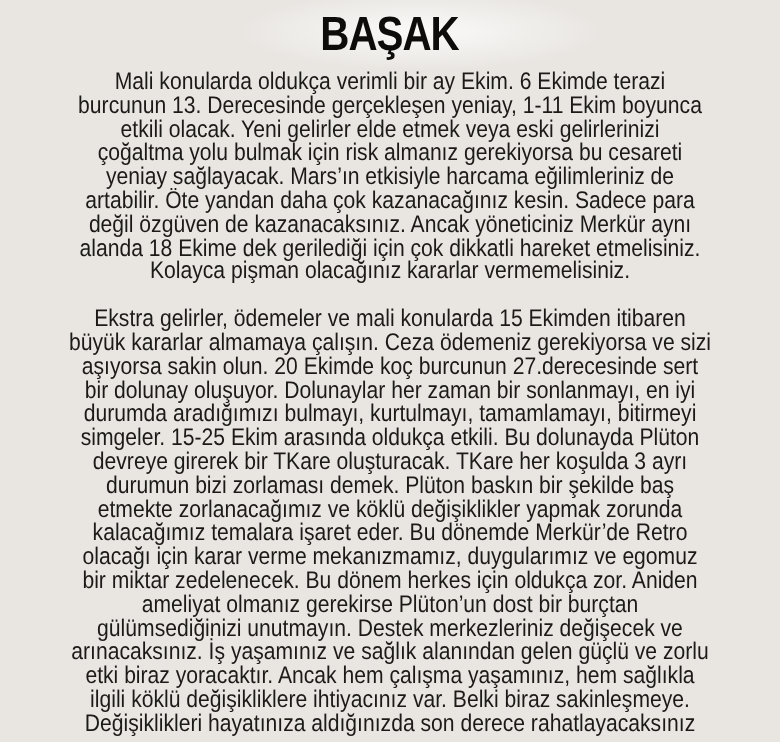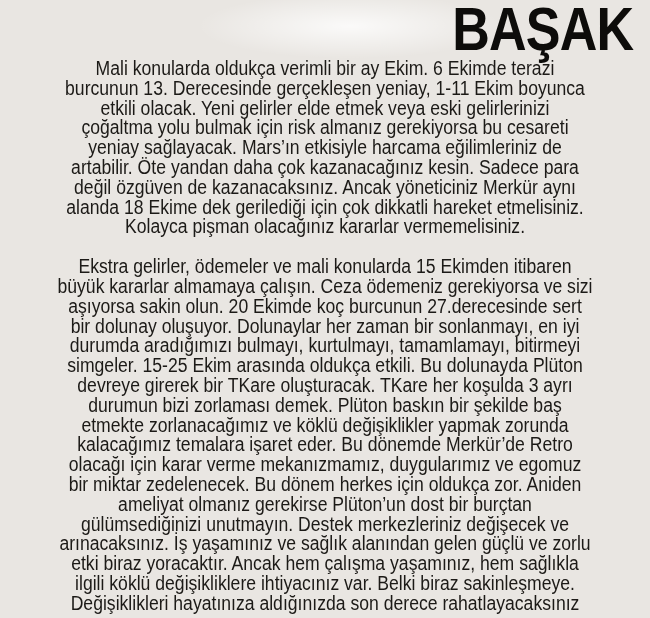--- a/index.html
+++ b/index.html
@@ -20,22 +20,22 @@
     top: 0;
     width: 300px;
     height: 58px;
     background: radial-gradient(ellipse at 50% 45%, rgba(255,255,255,0.8) 0%, rgba(255,255,255,0.0) 72%);
     pointer-events: none;
   }
   h1.page-title {
     position: relative;
     margin: 5px 0 0 0;
     height: 50px;
-    text-align: right;
-    font-size: 62px;
+    text-align: center;
+    font-size: 40px;
     line-height: 48px;
     font-weight: bold;
     color: #0d0c0a;
   }
   h1.page-title .title-inner {
     display: inline-block;
     transform: scaleX(0.84);
     transform-origin: 50% 50%;
     letter-spacing: -1px;
   }

